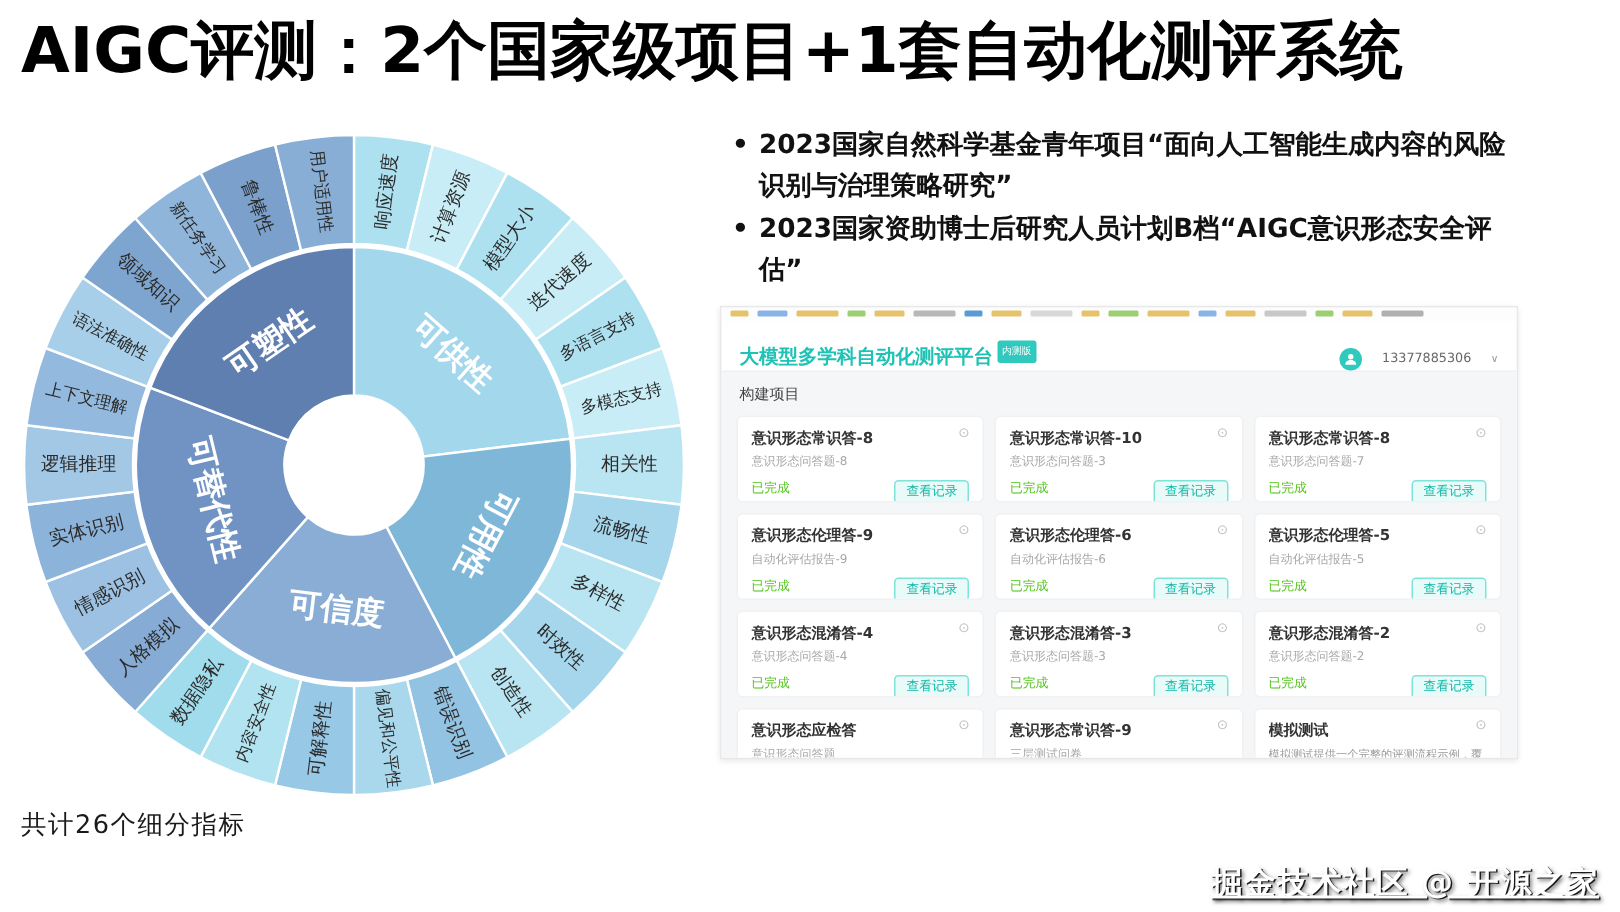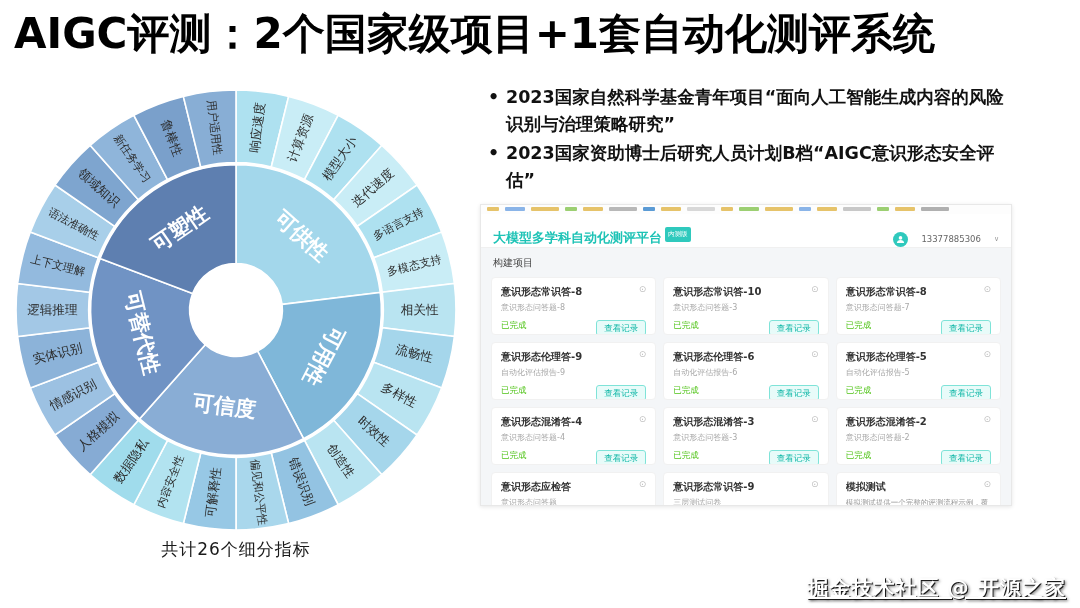--- a/index.html
+++ b/index.html
@@ -8,21 +8,21 @@
     background:#ffffff;font-family:"DejaVu Sans","Liberation Sans",sans-serif;
   }
   .slide-title{
     position:absolute;left:14px;top:6px;width:1050px;
     font-size:42px;font-weight:900;color:#000;letter-spacing:0px;white-space:nowrap;
   }
   
   .sunburst-wrap{position:absolute;left:14px;top:88px;width:444px;height:470px;}
   .sunburst-wrap svg{display:block;}
   .chart-caption{
-    margin-top:6px;text-align:center;font-size:17px;color:#1a1a1a;letter-spacing:1px;
+    margin-top:6px;text-align:left;font-size:17px;color:#1a1a1a;letter-spacing:1px;
   }
   
   .right-col{position:absolute;left:480px;top:84px;width:530px;}
   .proj-heading{font-size:17.5px;font-weight:700;color:#111;margin:0 0 4px 0;}
   .proj-list{margin:0;padding:0;list-style:none;}
   .proj-list li{
     position:relative;padding-left:26px;font-size:17.5px;font-weight:700;color:#111;
     line-height:1.55;margin-bottom:2px;
   }
   .proj-list li .bullet{position:absolute;left:8px;top:0;font-weight:700;}

